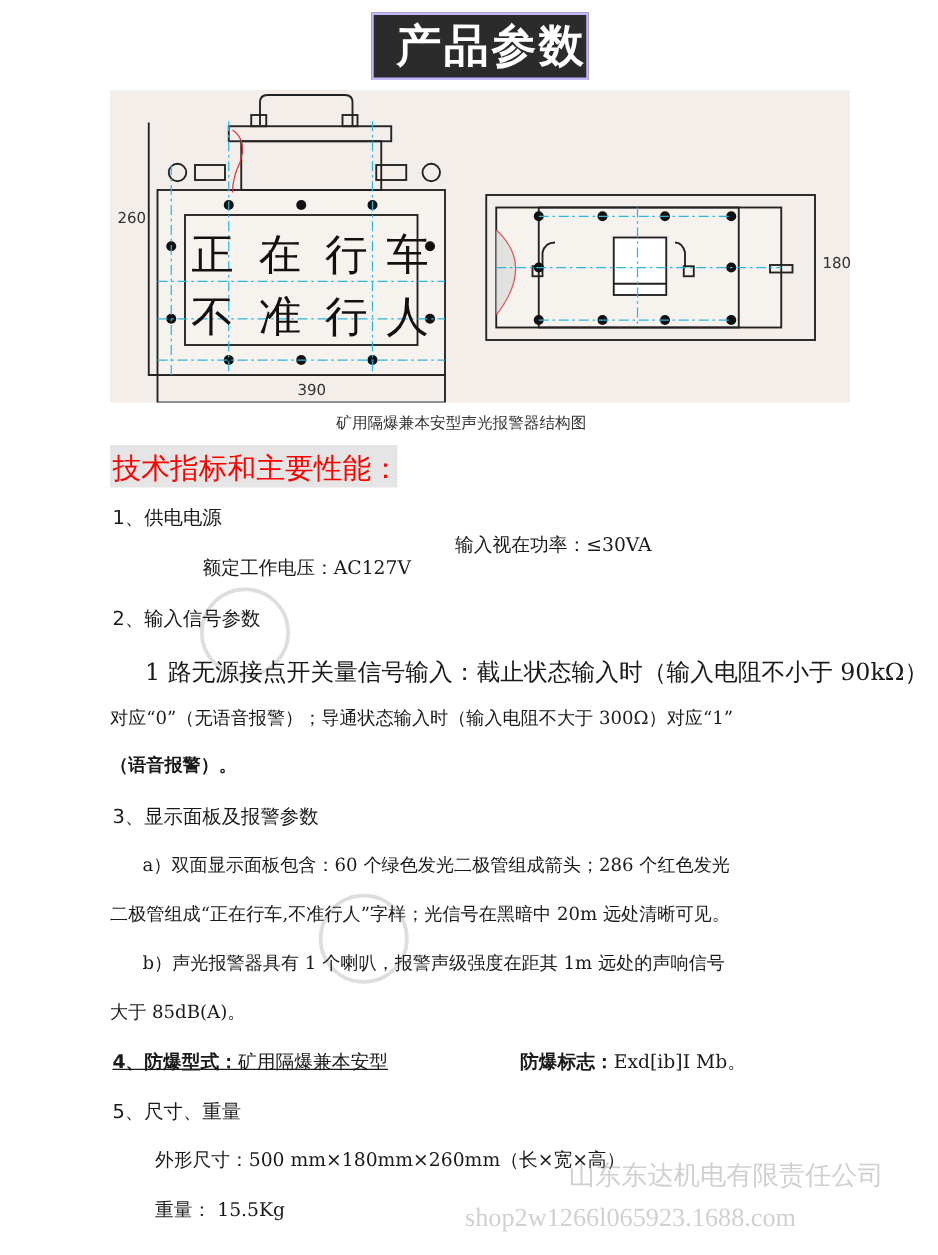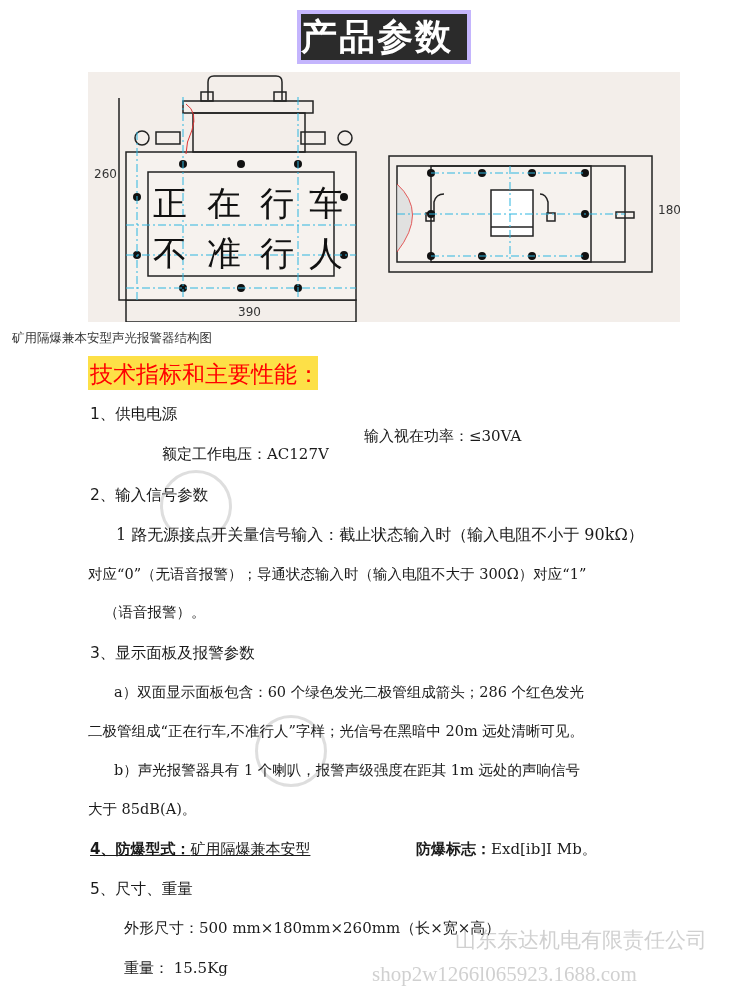--- a/index.html
+++ b/index.html
@@ -1,27 +1,27 @@
 <!DOCTYPE html>
 <html><head>
 <meta charset="utf-8">
 <style>
   html, body { margin: 0; padding: 0; background: #ffffff; }
   body { width: 750px; height: 1004px; position: relative; overflow: hidden;
          font-family: "DejaVu Serif", "Liberation Serif", serif; color: #1a1a1a; }
   .title-banner { position: absolute; left: 297px; top: 10px; width: 174px; height: 54px;
-         background: #2b2b2b; border: 4px solid #c4b5fd; box-sizing: border-box;
-         display: flex; align-items: center; justify-content: flex-start; }
+         background: #2b2b2b; border: 2px solid #c4b5fd; box-sizing: border-box;
+         display: flex; align-items: center; justify-content: flex-end; }
   .title-banner span { color: #ffffff; font-family: "DejaVu Sans", sans-serif; font-weight: bold;
          font-size: 36px; letter-spacing: 2px; }
   .diagram { position: absolute; left: 88px; top: 72px; width: 592px; height: 250px; background: #f3eeea; }
-  .caption { position: absolute; left: 0; width: 726px; top: 330px; text-align: left;
+  .caption { position: absolute; left: 0; width: 726px; top: 330px; text-align: center;
          font-size: 12.5px; color: #333; }
   .caption span { margin-left: 12px; }
-  .section-bar { position: absolute; left: 88px; top: 356px; width: 230px; height: 34px; background: #fde047; }
+  .section-bar { position: absolute; left: 88px; top: 356px; width: 230px; height: 34px; background: #e5e5e5; }
   .section-bar span { position: absolute; left: 2px; top: 3px; color: #ff0000; font-family: "DejaVu Sans", sans-serif;
          font-size: 23px; white-space: nowrap; }
   .line { position: absolute; white-space: nowrap; font-size: 15px; }
   .h { font-weight: normal; font-family: "DejaVu Sans", sans-serif; font-size: 15.5px; }
   .b { font-weight: bold; font-family: "DejaVu Sans", sans-serif; }
   .wm-text { position: absolute; white-space: nowrap; color: rgba(150,150,150,0.45);
          font-family: Liberation Serif, serif; }
   .stamp { position: absolute; border-radius: 50%; border: 3px solid rgba(160,160,160,0.35); }
 </style>
 </head>
@@ -129,23 +129,23 @@
 </div>
 
 <div class="stamp" style="left:160px; top:470px; width:66px; height:66px;"></div>
 <div class="stamp" style="left:255px; top:715px; width:66px; height:66px;"></div>
 
 <div class="line h" style="left:90px; top:404px;">1、供电电源</div>
 <div class="line" style="left:122px; top:445px;margin-left:40px;">额定工作电压：AC127V</div>
 <div class="line" style="left:364px; top:427px;">输入视在功率：≤30VA</div>
 
 <div class="line h" style="left:90px; top:485px;">2、输入信号参数</div>
-<div class="line" style="left:116px; top:525px; font-size:16px;">1 路无源接点开关量信号输入：截止状态输入时（输入电阻不小于 90kΩ）</div>
+<div class="line" style="left:116px; top:525px; font-size:19px;">1 路无源接点开关量信号输入：截止状态输入时（输入电阻不小于 90kΩ）</div>
 <div class="line" style="left:88px; top:565px; font-size:14.5px;">对应“0”（无语音报警）；导通状态输入时（输入电阻不大于 300Ω）对应“1”</div>
-<div class="line" style="left:104px; top:603px; font-size:14.5px;">（语音报警）。</div>
+<div class="line" style="left:88px; top:603px; font-size:14.5px;font-weight:bold;">（语音报警）。</div>
 
 <div class="line h" style="left:90px; top:643px;">3、显示面板及报警参数</div>
 <div class="line" style="left:114px; top:683px; font-size:14.5px;">a）双面显示面板包含：60 个绿色发光二极管组成箭头；286 个红色发光</div>
 <div class="line" style="left:88px; top:722px; font-size:14.5px;">二极管组成“正在行车,不准行人”字样；光信号在黑暗中 20m 远处清晰可见。</div>
 <div class="line" style="left:114px; top:761px; font-size:14.5px;">b）声光报警器具有 1 个喇叭，报警声级强度在距其 1m 远处的声响信号</div>
 <div class="line" style="left:88px; top:800px; font-size:14.5px;">大于 85dB(A)。</div>
 
 <div class="line" style="left:90px; top:840px;text-decoration:underline;">
   <span class="b">4、防爆型式：</span><span>矿用隔爆兼本安型</span>
 </div>

